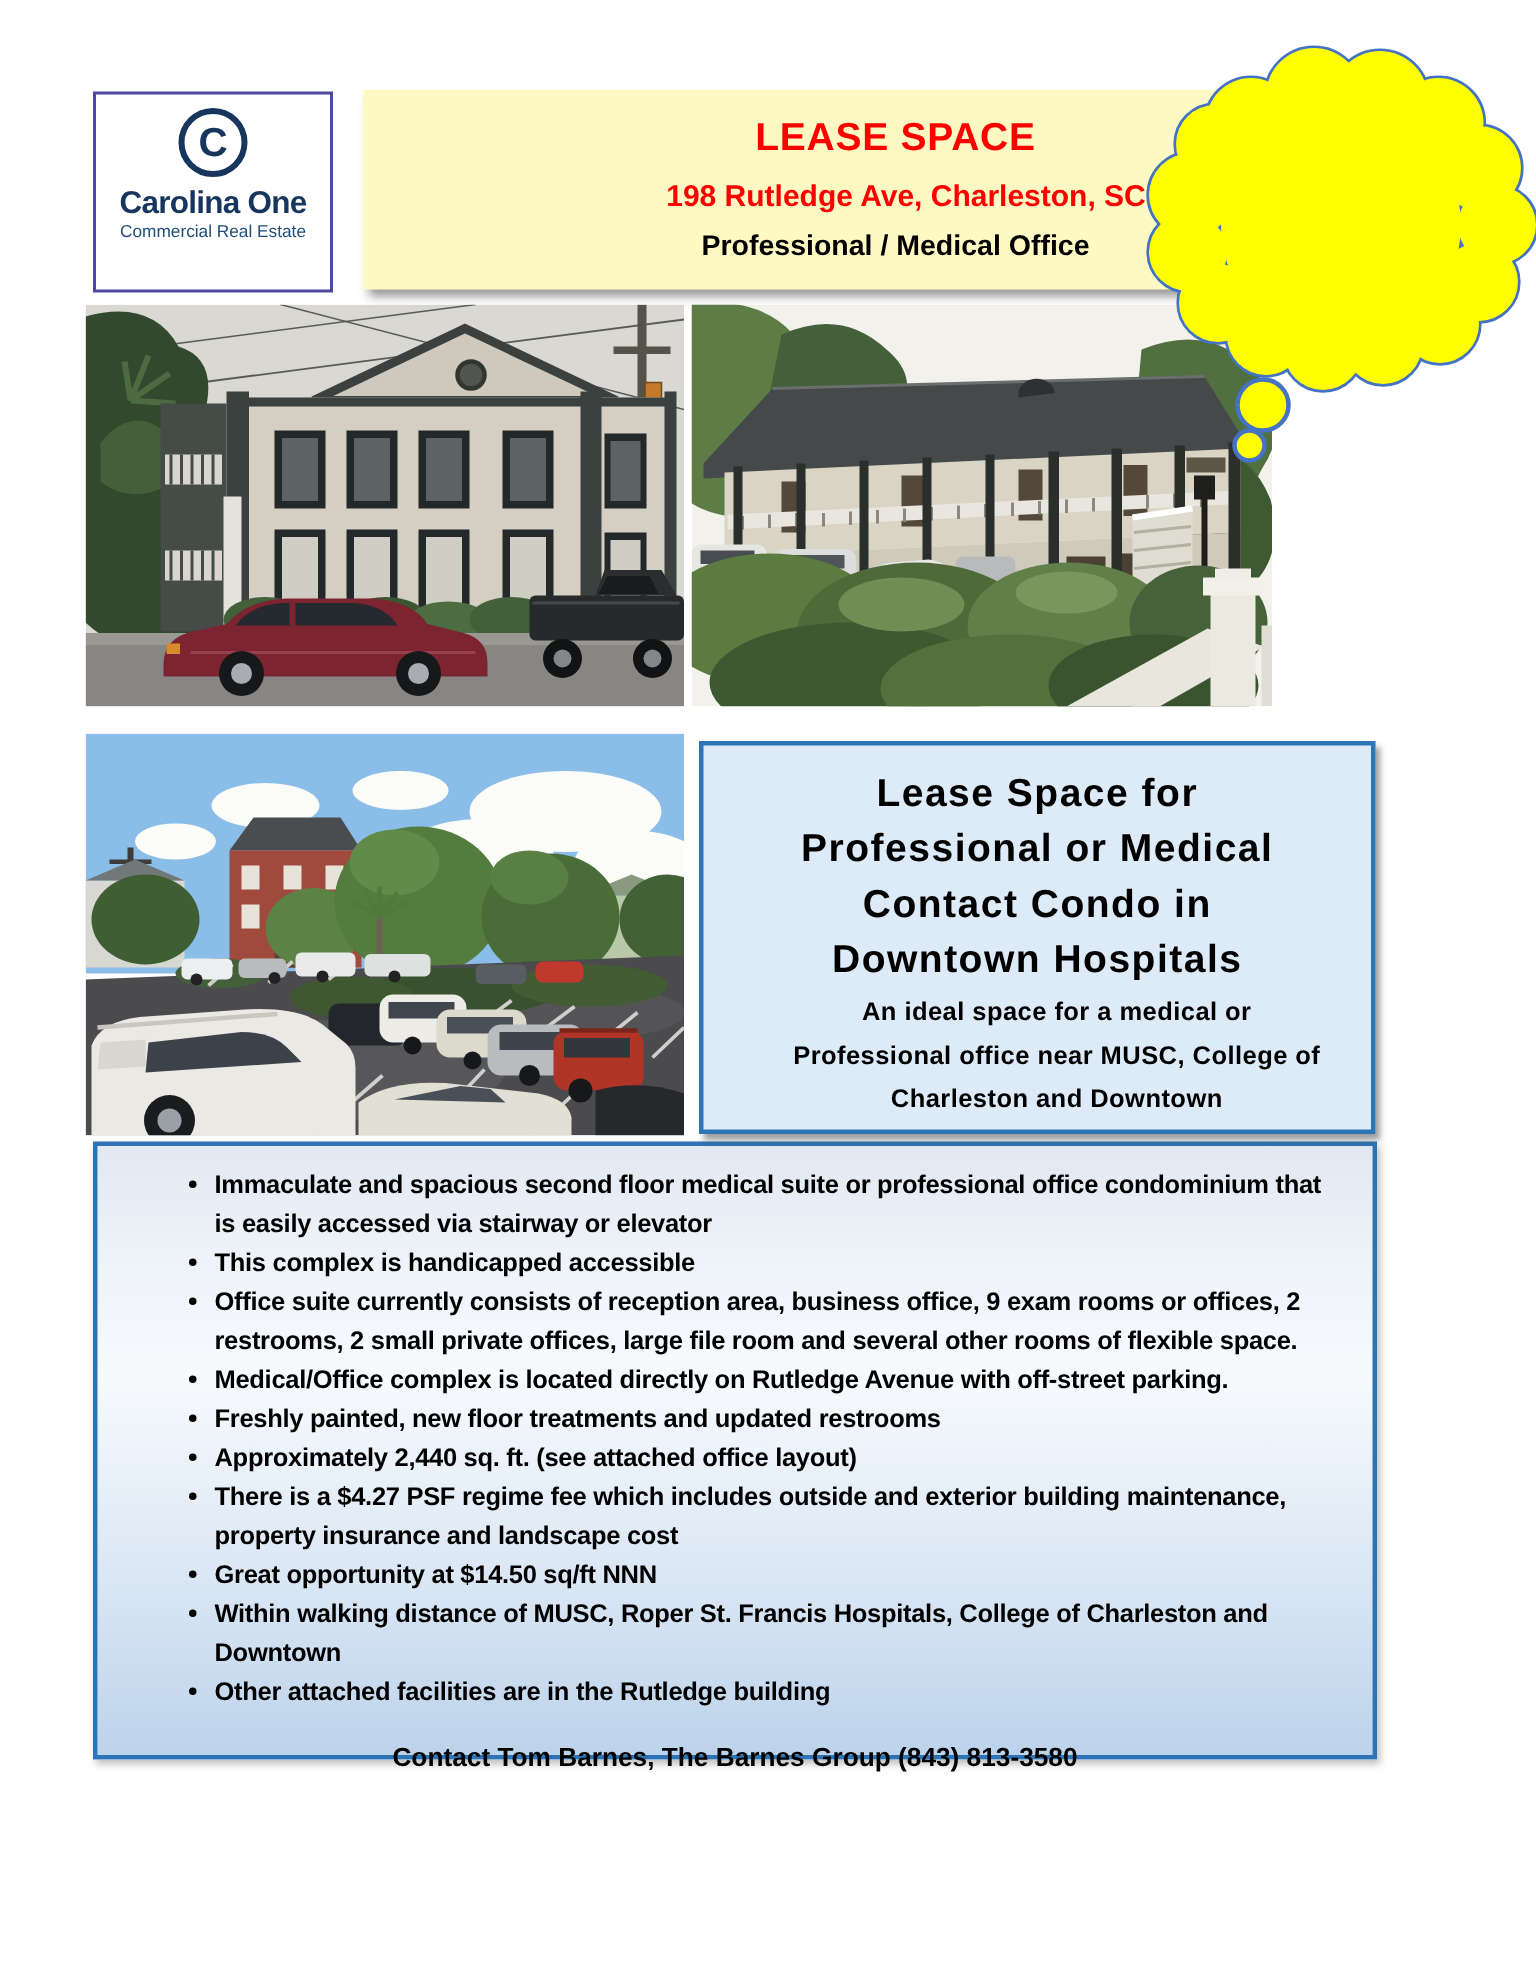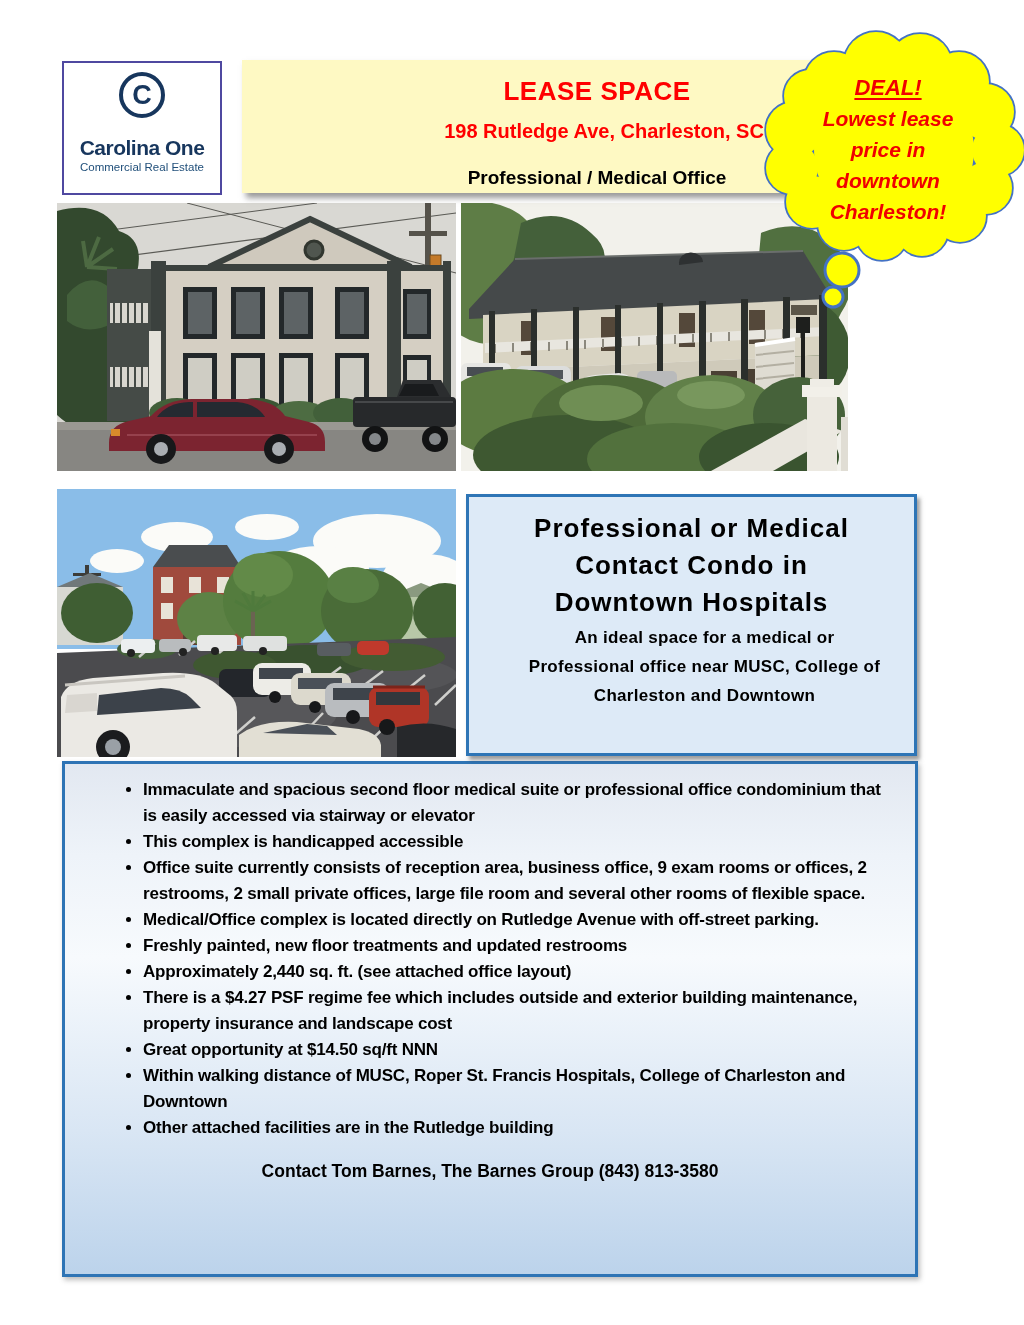--- a/index.html
+++ b/index.html
@@ -5,30 +5,30 @@
   html,body{margin:0;padding:0;background:#ffffff;}
   .page{position:relative;width:1024px;height:1325px;background:#ffffff;
         font-family:"Liberation Sans",sans-serif;overflow:hidden;}
 
   
   .logo-box{position:absolute;left:62px;top:61px;width:160px;height:134px;
             background:#fff;border:2px solid #4F48A0;box-sizing:border-box;text-align:center;}
   .logo-mark{margin:9px auto 2px auto;width:38px;height:38px;border:4px solid #17365D;
              border-radius:50%;display:flex;align-items:center;justify-content:center;}
   .logo-c{font-size:27px;font-weight:bold;color:#17365D;line-height:1;}
-  .logo-name{font-size:21px;font-weight:bold;color:#17365D;letter-spacing:-0.5px;margin-top:18px;}
+  .logo-name{font-size:21px;font-weight:bold;color:#17365D;letter-spacing:-0.5px;margin-top:6px;}
   .logo-sub{font-size:11.5px;color:#1F4E79;margin-top:1px;}
 
   
   .header-box{position:absolute;left:242px;top:60px;width:710px;height:133px;
               background:#fef9c3;box-shadow:4px 5px 6px rgba(70,70,70,.55);
               z-index:1;text-align:center;box-sizing:border-box;padding-top:16px;}
   .header-title{font-size:26px;font-weight:bold;color:#FF0000;letter-spacing:.5px;}
   .header-address{font-size:20px;font-weight:bold;color:#FF0000;margin-top:13px;padding-left:14px;}
-  .header-subtitle{font-size:19px;font-weight:bold;color:#000;margin-top:24px;}
+  .header-subtitle{font-size:19px;font-weight:bold;color:#000;margin-top:11px;}
 
   
   .cloud{position:absolute;left:754px;top:20px;width:272px;height:296px;z-index:6;}
   .cloud svg{position:absolute;left:0;top:0;}
   .cloud-text{position:absolute;left:8px;top:52px;width:252px;text-align:center;
               font-weight:bold;font-style:italic;color:#F00000;
               font-size:21px;line-height:31px;}
   .cloud-text .deal{font-size:22px;text-decoration:underline;text-decoration-thickness:2px;text-underline-offset:3px;}
 
   
@@ -40,21 +40,21 @@
 
   
   .info-box{position:absolute;left:466px;top:494px;width:451px;height:262px;
             background:#DDEAF7;border:3px solid #2E75B6;box-sizing:border-box;
             box-shadow:3px 4px 4px rgba(60,60,60,.5);text-align:center;padding-top:13px;z-index:2;}
   .info-title{font-size:26px;line-height:37px;font-weight:bold;color:#000;letter-spacing:1px;}
   .info-sub{font-size:17px;line-height:29px;font-weight:bold;color:#000;letter-spacing:.3px;padding-left:26px;}
   .info-sub-wrap{margin-top:2px;}
 
   
-  .bullets-box{position:absolute;left:62px;top:761px;width:856px;height:516px;
+  .bullets-box{position:absolute;left:62px;top:761px;width:856px;height:412px;
                border:3px solid #2E74B5;box-sizing:border-box;
                background:linear-gradient(180deg,#e2e8f1 0%,#eef3f9 18%,#f7fafd 38%,#d9e6f4 72%,#bcd3eb 100%);
                box-shadow:2px 3px 5px rgba(90,90,90,.4);z-index:1;}
   .bullets-box ul{margin:13px 28px 0 0;padding-left:78px;}
   .bullets-box li{font-size:17px;font-weight:bold;color:#000;line-height:26px;
                   letter-spacing:-0.2px;}
   .contact{text-align:center;font-weight:bold;font-size:17.5px;color:#000;margin-top:20px;}
 </style>
 </head>
 <body>
@@ -286,27 +286,20 @@
           <circle cx="90" cy="204" r="26"></circle>
         <circle cx="58" cy="182" r="26"></circle>
           <circle cx="38" cy="148" r="26"></circle>
           <circle cx="40" cy="110" r="28"></circle>
           <circle cx="56" cy="76" r="26"></circle>
         <circle cx="140" cy="130" r="80"></circle>
       </g>
       <circle cx="88" cy="250" r="17" fill="#FFFF00" stroke="#4472C4" stroke-width="3"></circle>
       <circle cx="79" cy="277" r="10" fill="#FFFF00" stroke="#4472C4" stroke-width="3"></circle>
     </svg>
-    <div class="cloud-text">
-      <div class="deal">DEAL!</div>
-      <div>Lowest lease</div>
-      <div>price in</div>
-      <div>downtown</div>
-      <div>Charleston!</div>
-    </div>
   </div>
 
   <div class="photo photo3">
     <svg viewBox="0 0 399 268" width="399" height="268" preserveAspectRatio="none">
       <rect width="399" height="160" fill="#8abde8"></rect>
       <g fill="#fbfbf8">
         <ellipse cx="320" cy="52" rx="64" ry="27"></ellipse>
           <ellipse cx="262" cy="80" rx="50" ry="23"></ellipse>
         <ellipse cx="368" cy="86" rx="42" ry="21"></ellipse>
           <ellipse cx="120" cy="48" rx="36" ry="15"></ellipse>
@@ -403,20 +396,21 @@
       <path d="M8,196 l120,-9" stroke="#c9c6c0" stroke-width="3"></path>
       <circle cx="56" cy="258" r="17" fill="#1b1c1e"></circle>
         <circle cx="56" cy="258" r="8" fill="#9aa0a6"></circle>
 
       <path d="M182,246 q20,-15 58,-13 l62,7 q20,4 22,16 l0,12 -142,0 z" fill="#e2dfd4"></path>
       <path d="M206,244 l44,-9 20,2 10,9 z" fill="#4a5058"></path>
     </svg>
   </div>
 
   <div class="info-box">
+    <div class="info-title">Lease Space for</div>
     <div class="info-title">Professional or Medical</div>
     <div class="info-title">Contact Condo in</div>
     <div class="info-title">Downtown Hospitals</div>
     <div class="info-sub-wrap">
       <div class="info-sub">An ideal space for a medical or</div>
       <div class="info-sub">Professional office near MUSC, College of</div>
       <div class="info-sub">Charleston and Downtown</div>
     </div>
   </div>
 

